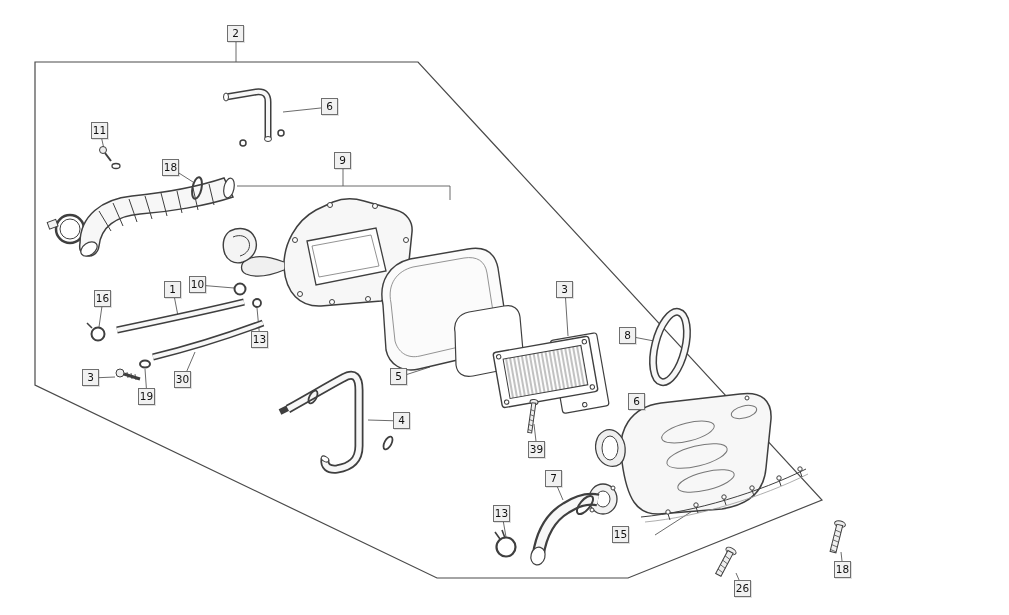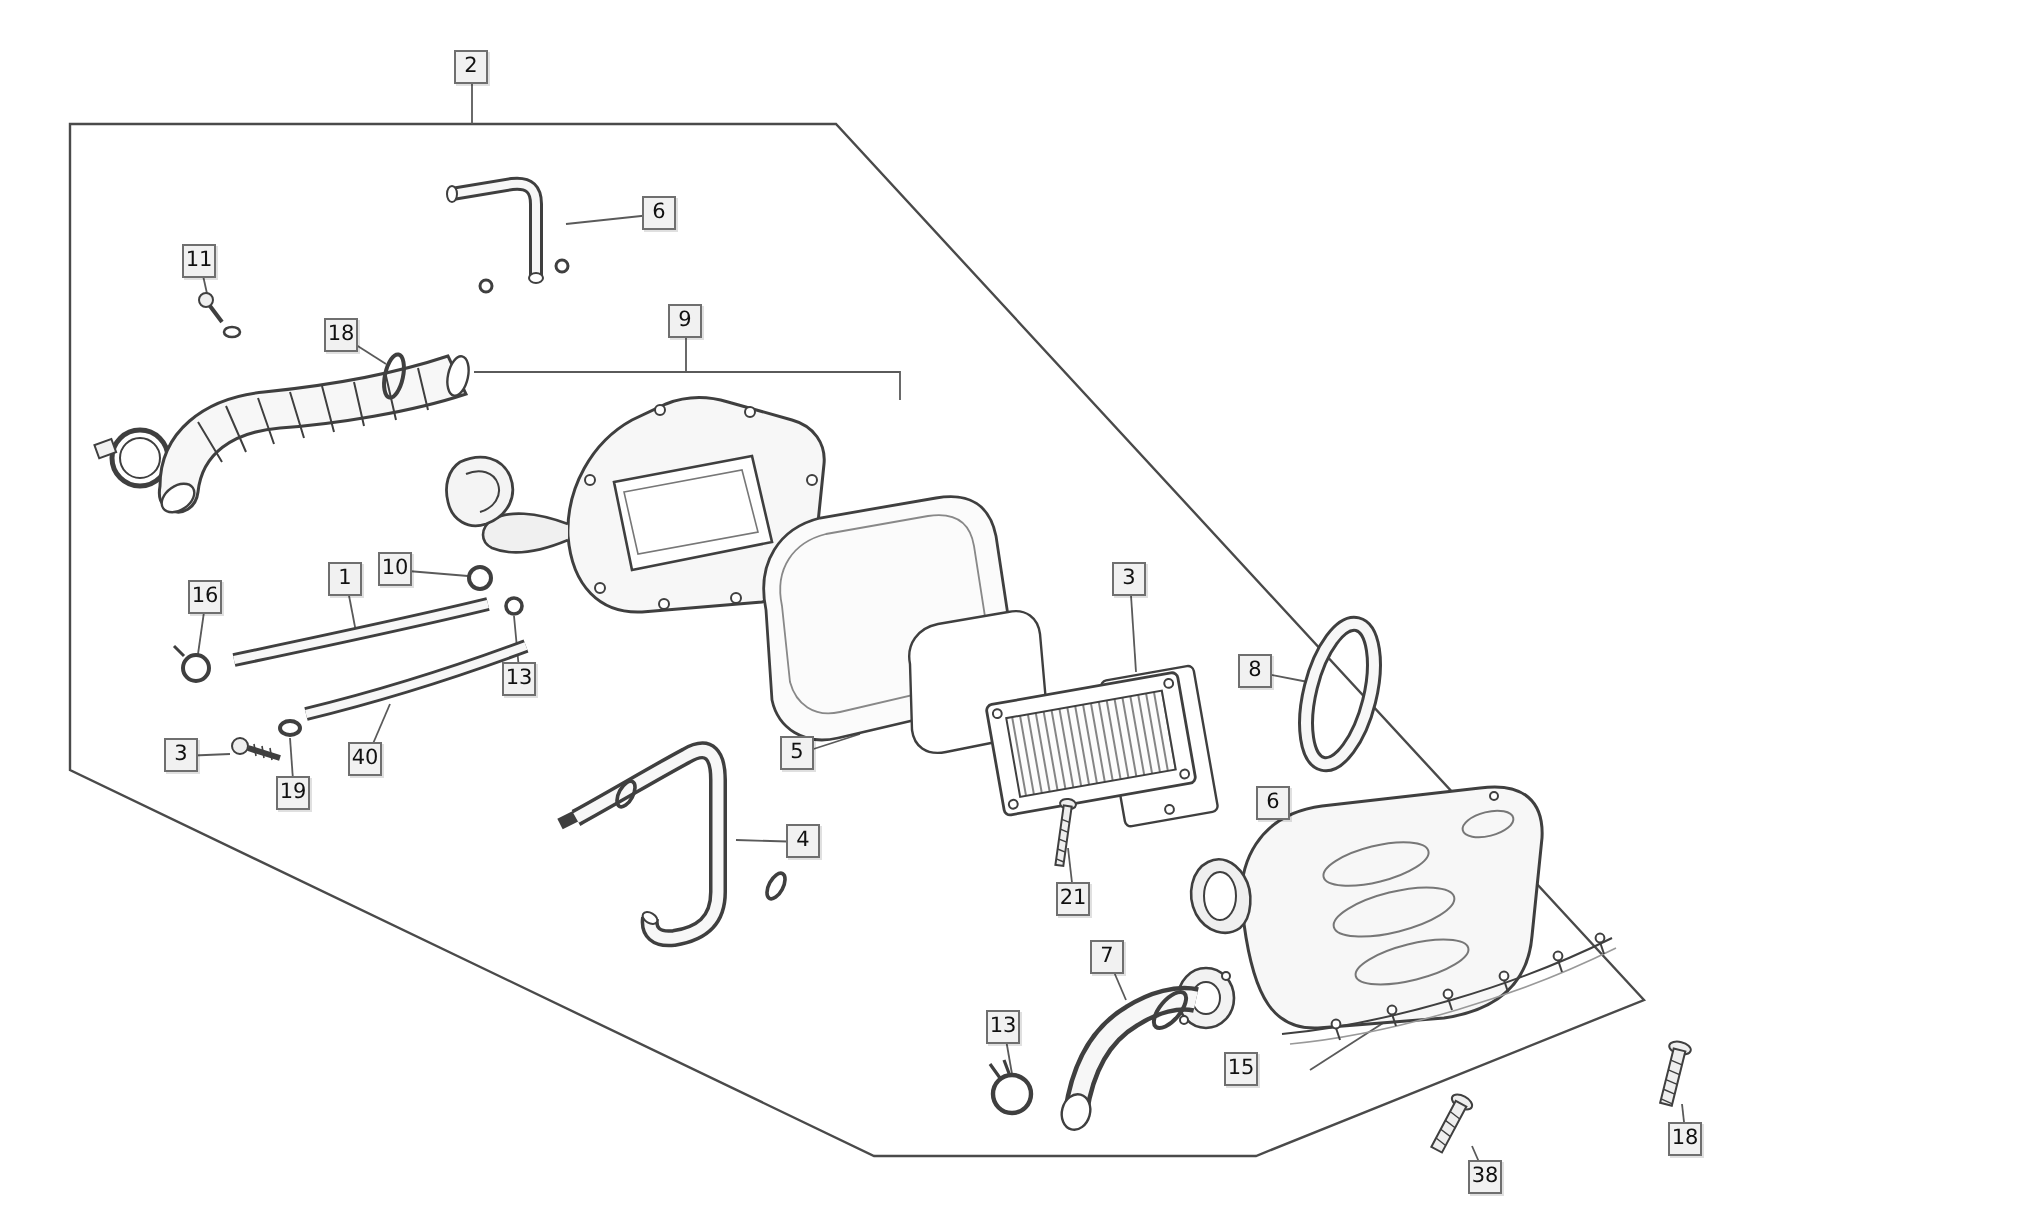--- a/index.html
+++ b/index.html
@@ -257,18 +257,18 @@
   <div class="callout" style="left:628px;top:393px">6</div>
   <div class="callout" style="left:91px;top:122px">11</div>
   <div class="callout" style="left:82px;top:369px">3</div>
   <div class="callout" style="left:251px;top:331px">13</div>
   <div class="callout" style="left:493px;top:505px">13</div>
   <div class="callout" style="left:612px;top:526px">15</div>
   <div class="callout" style="left:94px;top:290px">16</div>
   <div class="callout" style="left:189px;top:276px">10</div>
   <div class="callout" style="left:162px;top:159px">18</div>
   <div class="callout" style="left:138px;top:388px">19</div>
-  <div class="callout" style="left:174px;top:371px">40</div>
+  <div class="callout" style="left:174px;top:371px">30</div>
   <div class="callout" style="left:834px;top:561px">18</div>
-  <div class="callout" style="left:734px;top:580px">38</div>
-  <div class="callout" style="left:528px;top:441px">21</div>
+  <div class="callout" style="left:734px;top:580px">26</div>
+  <div class="callout" style="left:528px;top:441px">39</div>
 
 </div>
 
 </body></html>

